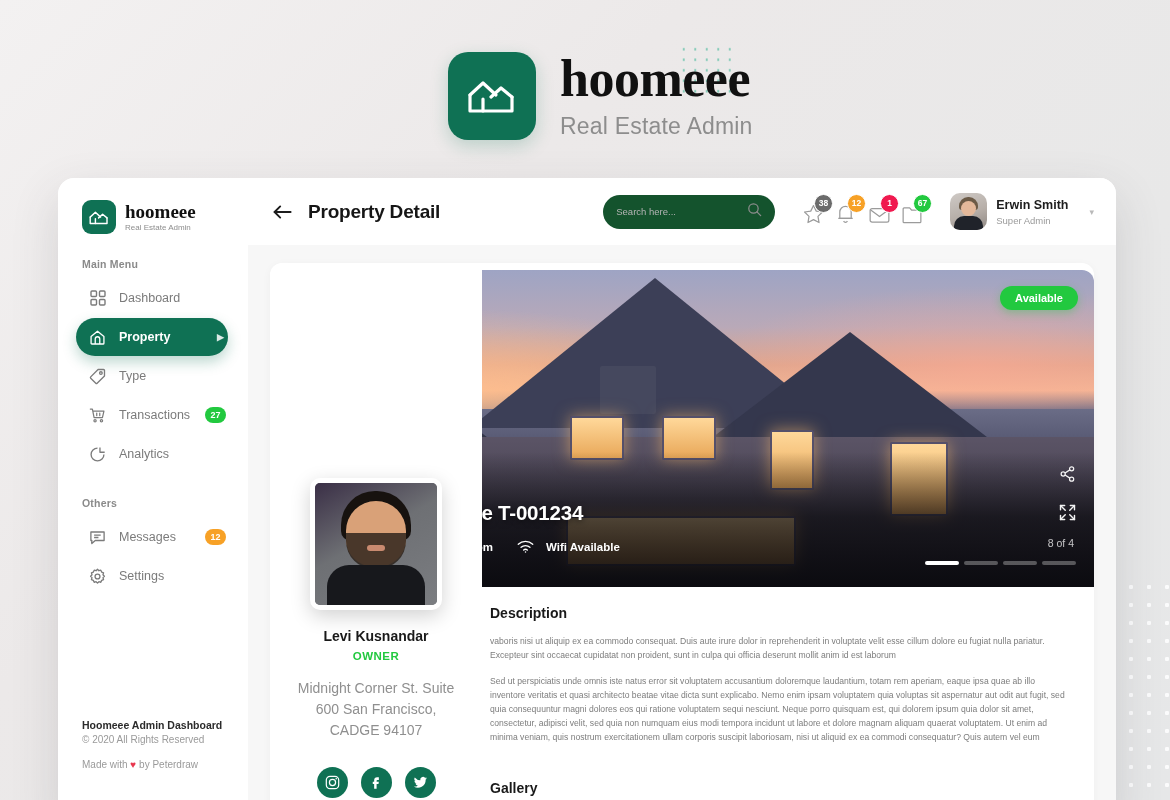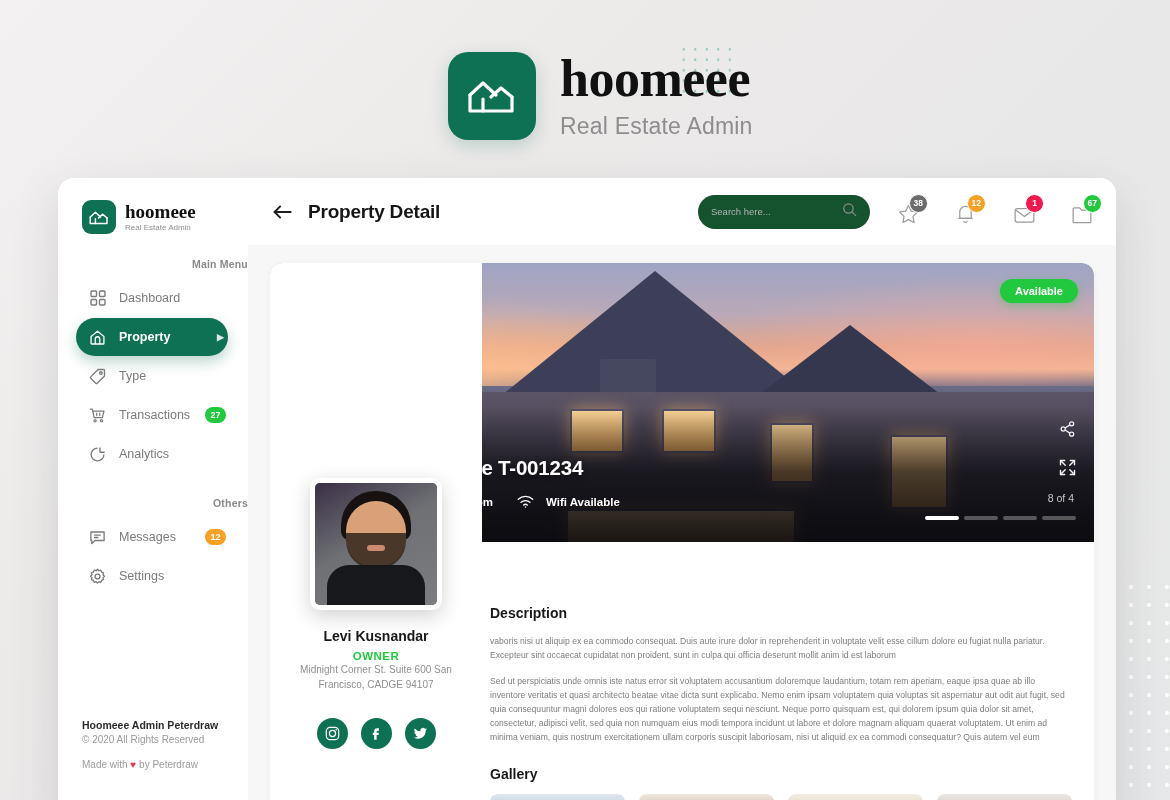--- a/index.html
+++ b/index.html
@@ -57,21 +57,21 @@
   .sb-logo { display: flex; align-items: center; gap: 9px; padding: 22px 0 0 24px; }
   .sb-logo-mark {
     width: 34px; height: 34px; border-radius: 9px; background: #0f7154;
     display: flex; align-items: center; justify-content: center; flex: 0 0 34px;
   }
   .sb-logo-name { font-family: "Liberation Serif", serif; font-size: 19px; font-weight: 700; color: #111; line-height: 1.05; }
   .sb-logo-sub { font-size: 8px; color: #8d8d8d; margin-top: 2px; }
 
   .sb-section {
     font-size: 10.5px; font-weight: 700; color: #8a8a8a;
-    padding: 0 0 0 24px; margin-top: 24px; margin-bottom: 9px; letter-spacing: .2px; text-align: right;
+    padding: 0 0 0 24px; margin-top: 24px; margin-bottom: 9px; letter-spacing: .2px;
   }
   .sb-item {
     display: flex; align-items: center; gap: 12px;
     height: 38px; margin: 1px 20px 1px 18px; padding-left: 12px;
     border-radius: 19px; color: #7b7b7b; font-size: 12.5px; cursor: pointer;
     position: relative;
   }
   .sb-item .sb-ico { width: 19px; height: 19px; flex: 0 0 19px; display: flex; align-items: center; justify-content: center; }
   .sb-item .sb-label { flex: 1; white-space: nowrap; }
   .sb-item.active {
@@ -104,21 +104,21 @@
   .search-wrap {
     margin-left: auto; width: 172px; height: 34px; background: #14532d;
     border-radius: 17px; display: flex; align-items: center; padding: 0 13px;
   }
   .search-wrap input {
     border: 0; outline: 0; background: transparent; font-size: 9.5px; color: #9b9b9b;
     font-family: "Liberation Sans", sans-serif; flex: 1; min-width: 0;
   }
   .search-wrap input::placeholder { color: #b5b5b5; }
 
-  .hdr-icons { display: flex; align-items: flex-start; gap: 36px; margin-left: 28px; }
+  .hdr-icons { display: flex; align-items: flex-start; gap: 11px; margin-left: 28px; }
   .hdr-ico { position: relative; width: 22px; height: 24px; cursor: pointer; color: #9b9b9b; }
   .hdr-ico svg { position: absolute; left: 0; bottom: 0; }
   .hdr-badge {
     position: absolute; right: -8px; top: -6px;
     min-width: 19px; height: 19px; border-radius: 10px; color: #fff;
     font-size: 8.5px; font-weight: 700; display: flex; align-items: center; justify-content: center;
     padding: 0 4px; z-index: 2; border: 1.5px solid #fff;
   }
   .profile { display: flex; align-items: center; gap: 9px; margin-left: 26px; cursor: pointer; }
   .avatar {
@@ -135,21 +135,21 @@
 
   
   .content { flex: 1; padding: 18px 22px 0 22px; overflow: hidden; position: relative; }
   .card {
     background: #fff; border-radius: 12px; height: 100%; position: relative;
     box-shadow: 0 2px 10px rgba(0,0,0,.04); overflow: hidden;
   }
 
   
   .hero {
-    position: absolute; left: 0; top: 0; right: 0; height: 279px;
+    position: absolute; left: 0; top: 7px; right: 0; height: 317px;
     border-radius: 12px 12px 0 0; overflow: hidden;
     background:
       linear-gradient(180deg, #9ea4c4 0%, #b9a9b8 18%, #e0a68d 30%, #f2b795 38%, #6a6c86 44%, #4c4e68 60%, #3a3c52 100%);
   }
   .hero .sky-glow {
     position: absolute; left: 0; top: 0; width: 100%; height: 44%;
     background: radial-gradient(ellipse 60% 100% at 22% 90%, rgba(255,190,140,.85), rgba(255,190,140,0) 62%),
                 radial-gradient(ellipse 50% 90% at 86% 70%, rgba(255,170,150,.55), rgba(255,170,150,0) 65%);
   }
   .hero .roofA {
@@ -215,33 +215,33 @@
     box-shadow: 0 6px 20px rgba(0,0,0,.18);
   }
   .pphoto .ph-bg { position: absolute; inset: 0; background: linear-gradient(150deg, #3a2f46 0%, #6e7074 45%, #7b7d81 100%); }
   .pphoto .ph-hair { position: absolute; left: 26px; top: 8px; width: 70px; height: 50px; border-radius: 34px 34px 10px 10px; background: #17120f; }
   .pphoto .ph-face { position: absolute; left: 31px; top: 18px; width: 60px; height: 66px; border-radius: 30px 30px 28px 28px; background: #d9a178; }
   .pphoto .ph-beard { position: absolute; left: 31px; top: 50px; width: 60px; height: 36px; border-radius: 0 0 28px 28px; background: #2a2018; opacity: .82; }
   .pphoto .ph-lip { position: absolute; left: 52px; top: 62px; width: 18px; height: 6px; border-radius: 4px; background: #c98a70; }
   .pphoto .ph-body { position: absolute; left: 12px; bottom: 0; width: 98px; height: 40px; border-radius: 22px 22px 0 0; background: #17181c; }
   .p-fullname { font-size: 14px; font-weight: 700; color: #191919; margin-top: 18px; }
   .p-owner { font-size: 11.5px; font-weight: 700; color: #22c93f; margin-top: 6px; letter-spacing: .5px; }
-  .p-addr { font-size: 10px; color: #8f8f8f; line-height: 1.5; padding: 0 26px; }
+  .p-addr { font-size: 14px; color: #8f8f8f; margin-top: 16px; line-height: 1.5; padding: 0 26px; }
   .p-socials { display: flex; justify-content: center; gap: 13px; margin-top: 26px; }
   .soc {
     width: 31px; height: 31px; border-radius: 50%; background: #0f7154;
     display: flex; align-items: center; justify-content: center; color: #fff; cursor: pointer;
   }
 
   
   .detail { position: absolute; left: 212px; right: 0; top: 330px; bottom: 0; padding: 12px 22px 0 8px; overflow: hidden; }
   .sec-title { font-size: 14px; font-weight: 700; color: #191919; }
   .desc-p { font-size: 8.6px; color: #7d7d7d; line-height: 1.62; margin-top: 14px; text-align: left; }
   .desc-p + .desc-p { margin-top: 12px; }
-  .gal-title { margin-top: 22px; }
+  .gal-title { margin-top: 36px; }
   .gal-row { display: flex; gap: 14px; margin-top: 12px; }
   .gal-item { flex: 1; height: 60px; border-radius: 8px; overflow: hidden; cursor: pointer; }
   .g1 { background: linear-gradient(180deg, #dfe6ef 0%, #aebdd2 40%, #8fa3bd 100%); }
   .g2 { background: linear-gradient(180deg, #efe7de 0%, #b8a392 45%, #6b5a49 100%); }
   .g3 { background: linear-gradient(180deg, #f2ece3 0%, #d8cbb6 45%, #b7a88f 100%); }
   .g4 { background: linear-gradient(180deg, #ece8e4 0%, #c2b5ab 45%, #8d8177 100%); }
 </style>
 </head>
 <body>
 
@@ -357,21 +357,21 @@
       <span class="sb-ico">
         <svg width="17" height="17" viewBox="0 0 18 18" fill="none" stroke="currentColor" stroke-width="1.4" stroke-linejoin="round">
           <circle cx="9" cy="9" r="2.6"></circle>
           <path d="M9 1.4 l1.5 1.5 2-.6 .9 2 2 .9 -.6 2 1.5 1.5 -1.5 1.5 .6 2 -2 .9 -.9 2 -2-.6 -1.5 1.5 -1.5-1.5 -2 .6 -.9-2 -2-.9 .6-2 -1.5-1.5 1.5-1.5 -.6-2 2-.9 .9-2 2 .6 Z"></path>
         </svg>
       </span>
       <span class="sb-label">Settings</span>
     </div>
 
     <div class="sb-footer">
-      <div class="sb-f1">Hoomeee Admin Peterdraw</div>
+      <div class="sb-f1">Hoomeee Admin Dashboard</div>
       <div class="sb-f2">© 2020 All Rights Reserved</div>
       <div class="sb-f3"><span>Made with </span><span class="heart">♥</span><span> by Peterdraw</span></div>
     </div>
   </aside>
 
   <div class="main">
 
     <header class="topbar">
       <div class="back-btn">
         <svg width="19" height="14" viewBox="0 0 19 14" fill="none" stroke="currentColor" stroke-width="1.9" stroke-linecap="round" stroke-linejoin="round">
@@ -414,20 +414,32 @@
           </svg>
         </div>
         <div class="hdr-ico">
           <span class="hdr-badge" style="background:#22c93f">67</span>
           <svg width="20" height="18" viewBox="0 0 21 18" fill="none" stroke="currentColor" stroke-width="1.3" stroke-linejoin="round">
             <path d="M1.2 16 V2.6 a1 1 0 0 1 1-1 H8 l2.2 2.4 H18.8 a1 1 0 0 1 1 1 V16 a1 1 0 0 1-1 1 H2.2 a1 1 0 0 1-1-1 Z"></path>
           </svg>
         </div>
       </div>
 
+      <div class="profile">
+        <div class="avatar">
+          <div class="a-hair"></div>
+            <div class="a-face"></div>
+            <div class="a-body"></div>
+        </div>
+        <div>
+          <div class="p-name">Erwin Smith</div>
+          <div class="p-role">Super Admin</div>
+        </div>
+        <span class="p-caret">▾</span>
+      </div>
     </header>
 
     <div class="content">
       <div class="card">
 
         <div class="hero">
           <div class="sky-glow"></div>
           <div class="roofA"></div>
           <div class="roofB"></div>
           <div class="roofC"></div>

